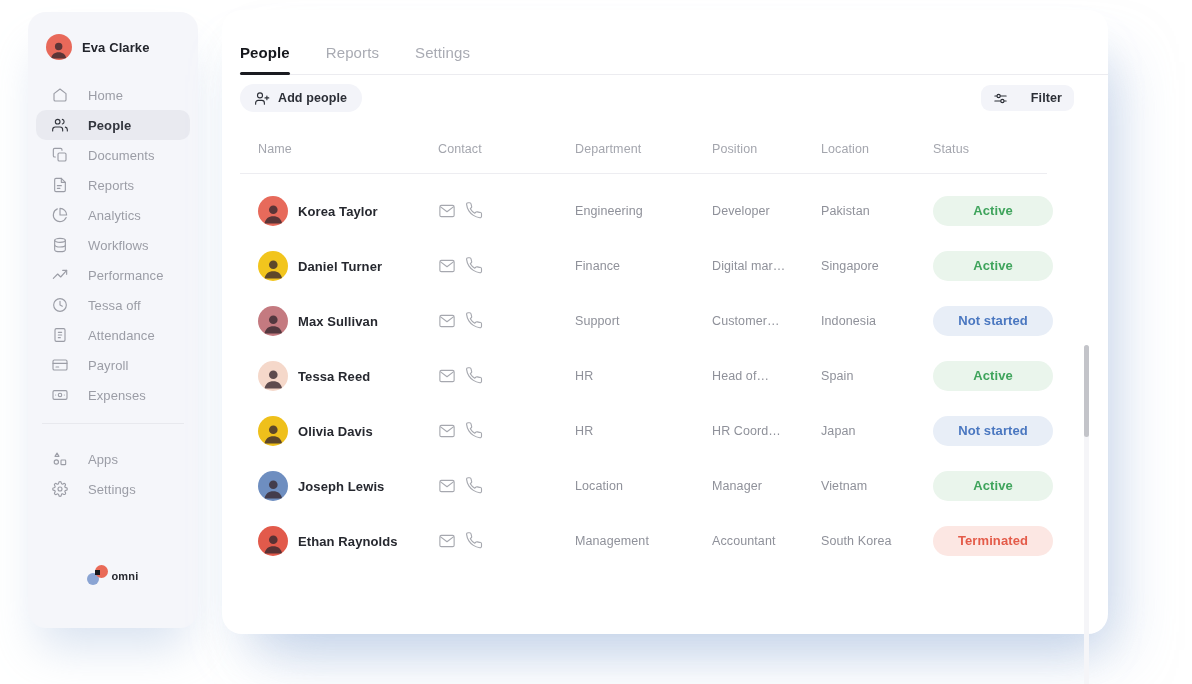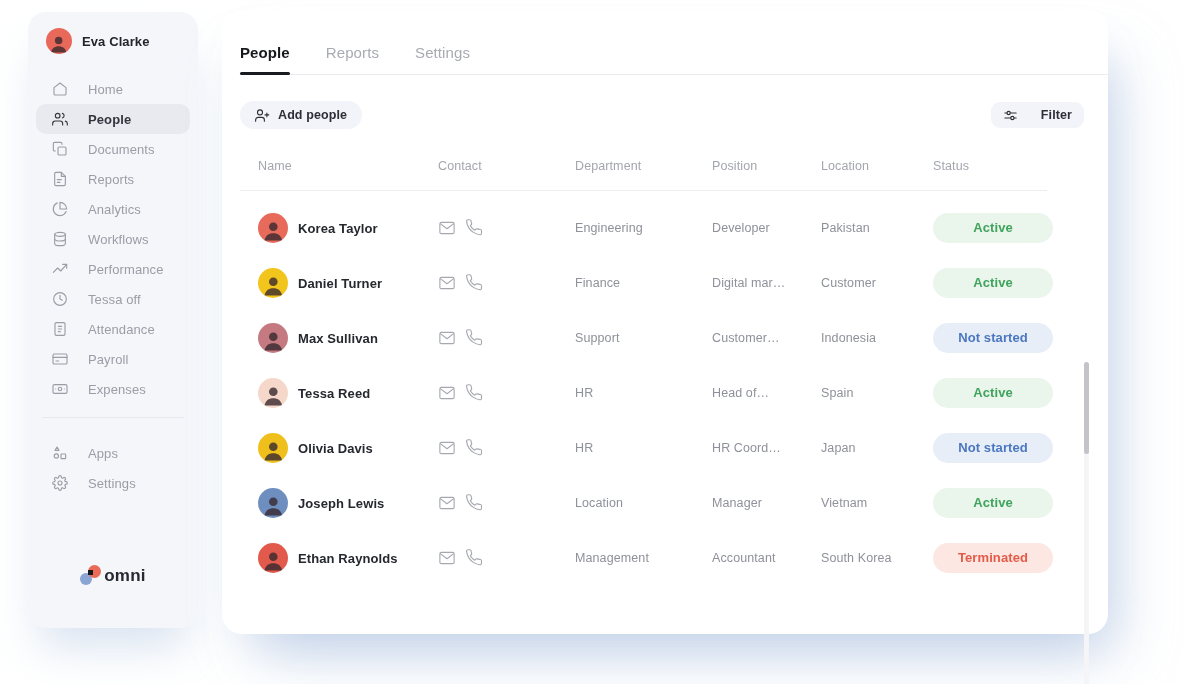--- a/index.html
+++ b/index.html
@@ -12,21 +12,21 @@
   }
   svg { display:block; }
 
   
   .sidebar {
     position:absolute; left:28px; top:12px; width:170px; height:616px;
     background:#f5f6fa; border-radius:18px;
     box-shadow:0 30px 45px -12px rgba(168,190,222,.45);
     padding:0 8px;
   }
-  .user-row { display:flex; align-items:center; gap:10px; margin:16px 0 0 10px; }
+  .user-row { display:flex; align-items:center; gap:10px; margin:22px 0 0 10px; }
   .avatar {
     width:26px; height:26px; border-radius:50%; overflow:hidden; flex:0 0 auto;
     display:flex; align-items:flex-end; justify-content:center;
   }
   .avatar svg { width:82%; height:82%; }
   .user-name { font-size:13px; font-weight:700; color:#23252c; }
 
   .nav { margin-top:20px; }
   .nav-item {
     display:flex; align-items:center; gap:20px; height:30px;
@@ -39,40 +39,40 @@
   .sidebar-divider { height:1px; background:#e8e9ee; margin:13px 6px; }
 
   .logo {
     position:absolute; bottom:40px; left:0; width:100%;
     display:flex; align-items:center; justify-content:center; gap:2px;
   }
   .logo-mark { position:relative; width:22px; height:24px; }
   .logo-blue { position:absolute; left:0; bottom:3px; width:12px; height:12px; border-radius:50%; background:#8aa4d3; }
   .logo-coral{ position:absolute; right:1px; top:1px; width:13px; height:13px; border-radius:50%; background:#e96a57; }
   .logo-square{ position:absolute; left:8px; top:6px; width:5px; height:5px; background:#17181c; }
-  .logo-text { font-size:17px; font-weight:600; color:#272930; letter-spacing:.2px; }
+  .logo-text { font-size:11px; font-weight:600; color:#272930; letter-spacing:.2px; }
 
   
   .main-card {
     position:absolute; left:222px; top:10px; width:886px; height:624px;
     background:#ffffff; border-radius:20px;
     box-shadow:28px 34px 55px -18px rgba(168,190,222,.55), 0 30px 50px -18px rgba(168,190,222,.4);
     padding:0 0 0 18px;
   }
   .tabs { display:flex; gap:36px; margin-top:34px; padding-right:34px; border-bottom:1px solid #ececf0; }
   .tab {
     position:relative; padding-bottom:13px; font-size:15px; color:#a9abb3; cursor:pointer;
   }
   .tab.active { color:#16181d; font-weight:700; }
   .tab.active::after {
     content:""; position:absolute; left:0; right:0; bottom:-1px; height:3px;
     background:#1a1b20; border-radius:2px;
   }
 
-  .toolbar { display:flex; align-items:center; margin-top:26px; padding-right:24px; }
+  .toolbar { display:flex; align-items:center; margin-top:9px; padding-right:34px; }
   .btn {
     display:flex; align-items:center; gap:8px; height:28px; padding:0 15px;
     background:#f3f4f9; border:none; border-radius:16px; cursor:pointer;
     font-family:inherit; font-size:12.5px; font-weight:600; color:#2b2e36; letter-spacing:.1px;
   }
   .btn svg { width:15px; height:15px; stroke:#2b2e36; fill:none; stroke-width:1.8; stroke-linecap:round; stroke-linejoin:round; }
   .search-wrap { position:relative; margin-left:6px; }
   .search-wrap svg { position:absolute; left:11px; top:7px; width:14px; height:14px; stroke:#a9abb2; fill:none; stroke-width:1.8; stroke-linecap:round; }
   .search-input {
     width:202px; height:28px; border:1px solid #d9dade; border-radius:14px;
@@ -347,21 +347,21 @@
               </svg>
       </span>
       <span class="cicon">
         <svg viewBox="0 0 24 24">
                 <path d="M22 16.92v2a2 2 0 0 1-2.18 2 19.79 19.79 0 0 1-8.63-3.07 19.5 19.5 0 0 1-6-6A19.79 19.79 0 0 1 2.12 3.18 2 2 0 0 1 4.11 1h2a2 2 0 0 1 2 1.72c.13.96.36 1.9.7 2.81a2 2 0 0 1-.45 2.11L7.09 8.91a16 16 0 0 0 6 6l1.27-1.27a2 2 0 0 1 2.11-.45c.91.34 1.85.57 2.81.7A2 2 0 0 1 22 15.92Z"></path>
               </svg>
       </span>
     </span>
     <span class="cell col-dept">Finance</span>
     <span class="cell col-pos">Digital mar…</span>
-    <span class="cell col-loc">Customer</span>
+    <span class="cell col-loc">Singapore</span>
     <span class="status-pill" style="background: rgb(234, 245, 236); color: rgb(63, 164, 92);">Active</span>
   </div>
         <div class="row">
     <span class="avatar" style="background: rgb(196, 122, 128);">
             <svg viewBox="0 0 24 24">
               <circle cx="12" cy="8.5" r="4.2" fill="rgba(56,40,46,.8)"></circle>
               <path d="M3.5 22c.6-4.6 4-7.1 8.5-7.1s7.9 2.5 8.5 7.1Z" fill="rgba(56,40,46,.8)"></path>
             </svg>
           </span>
     <span class="cell name">Max Sullivan</span>

